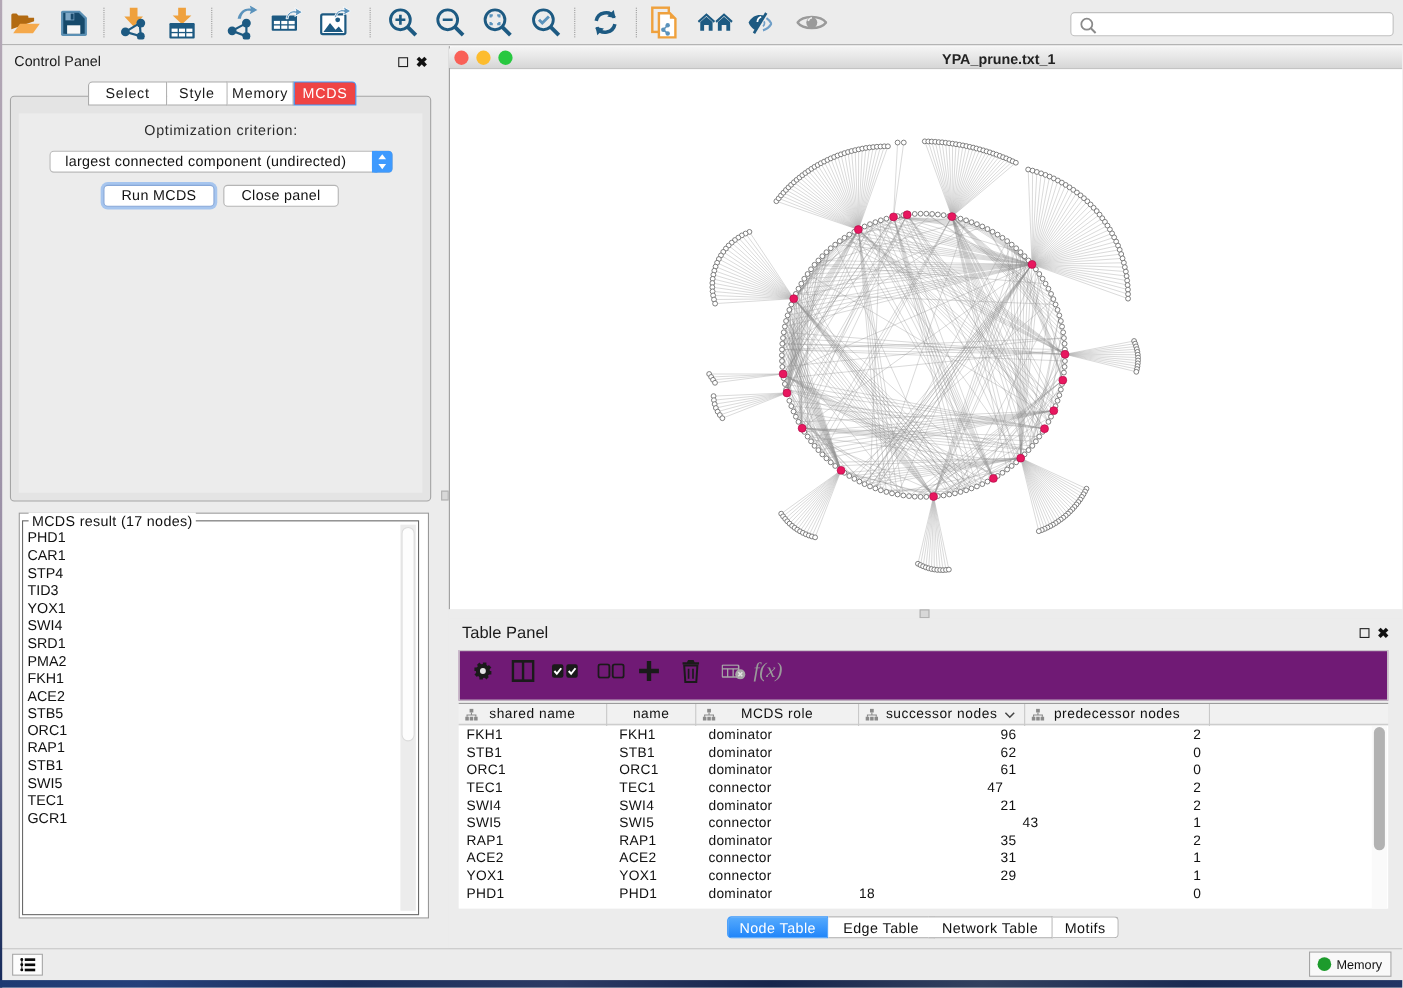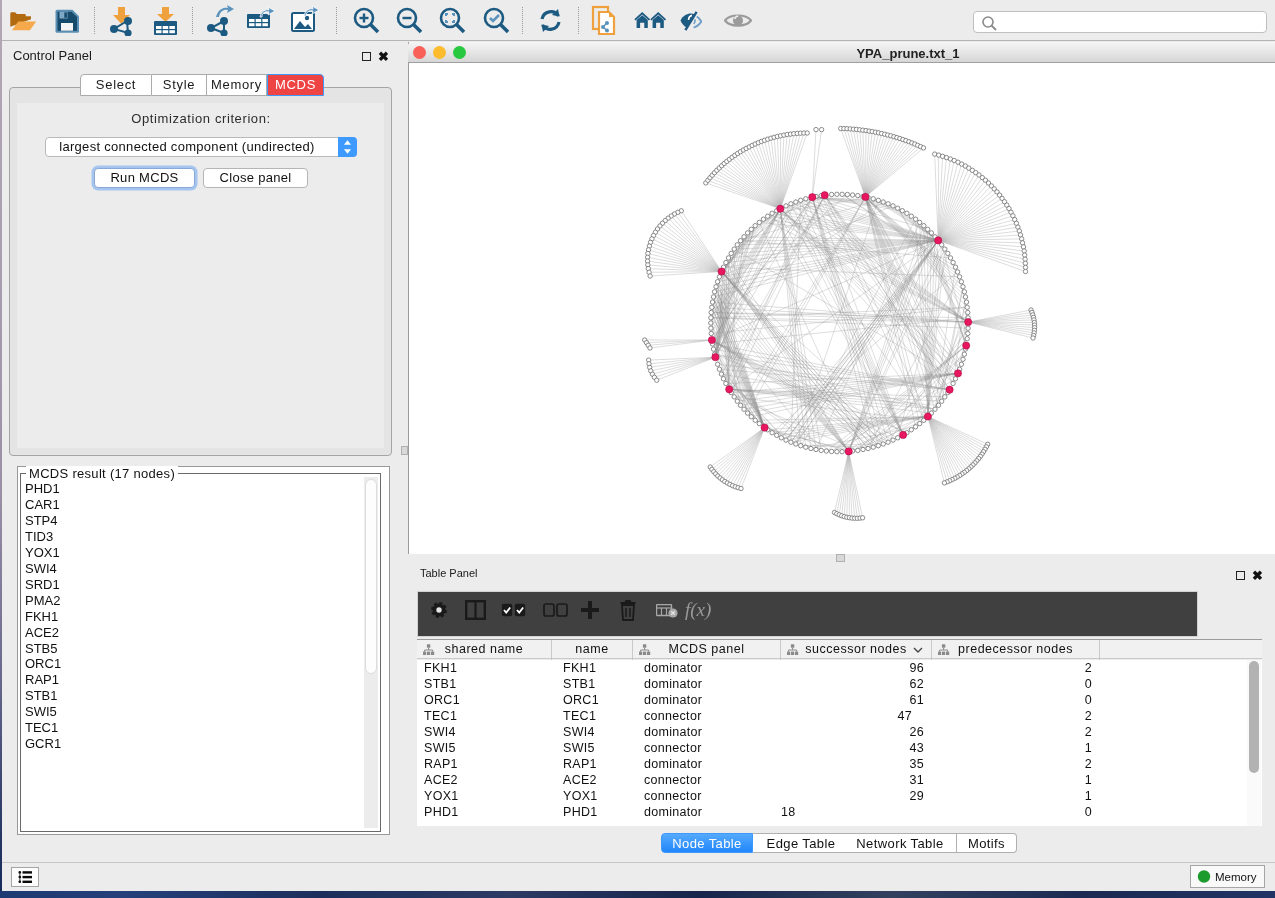--- a/index.html
+++ b/index.html
@@ -31,22 +31,22 @@
 #mcdsscroll { left:364px; top:477px; width:14px; height:351px; background:#ececec; }
 #mcdsthumb { left:365px; top:479px; width:12px; height:195px; background:#fdfdfd; border:1px solid #dcdcdc; border-radius:6px; }
 #vhandle { left:401px; top:446px; width:7px; height:9px; background:#d8d8d8; border:1px solid #b0b0b0; }
 #netwin { left:408px; top:42px; width:867px; height:512px; background:#fff; border-left:1px solid #9a9a9a; }
 #nettitle { left:408px; top:42px; width:867px; height:21px; background:linear-gradient(180deg,#f5f5f5 0%,#e8e8e8 45%,#d6d6d6 100%); border-bottom:1px solid #9f9f9f; border-radius:4px 0 0 0; }
 .tl { position:absolute; top:46px; width:13px; height:13px; border-radius:50%; }
 #netname { left:408px; top:46px; width:1000px; text-align:center; font-size:13px; font-weight:bold; color:#222; }
 #hsplit { left:408px; top:554px; width:867px; height:8px; background:#ececec; }
 #hhandle { left:836px; top:554px; width:9px; height:8px; background:#d8d8d8; border:1px solid #b0b0b0; }
 #tpanel { left:408px; top:562px; width:867px; height:300px; background:#ececec; }
-#tpTitle { left:420px; top:567px; font-size:11px; color:#1a1a1a; }
-#ttoolbar { left:417px; top:591px; width:781px; height:46px; background:#404040; border:1px solid #d2d2d2;text-align:right; }
+#tpTitle { left:420px; top:567px; font-size:15px; color:#1a1a1a; }
+#ttoolbar { left:417px; top:591px; width:845px; height:46px; background:#701a75; border:1px solid #d2d2d2;text-align:right; }
 #thead { left:417px; top:639px; width:845px; height:20px; background:#f1f1f1; border-top:1px solid #9c9c9c; border-bottom:1px solid #c9c9c9; }
 .th { position:absolute; top:0; height:20px; border-right:1px solid #c9c9c9; font-size:12.5px; letter-spacing:0.5px; color:#111; text-align:center; line-height:19px; }
 .thicon { position:absolute; top:4px; left:5px; }
 #tbody { left:417px; top:660px; width:845px; height:166px; background:#fff; font-size:12.5px; color:#111; }
 .tr { position:absolute; height:16px; line-height:16px; width:828px; letter-spacing:0.3px; }
 .td { position:absolute; height:16px; }
 #tscroll { left:1247px; top:660px; width:14px; height:166px; background:#fafafa; }
 #tthumb { left:1249px; top:661px; width:10px; height:112px; background:#b2b2b2; border-radius:5px; }
 .btab { position:absolute; top:833px; height:20px; background:#fff; border:1px solid #b0b0b0; font-size:13px; letter-spacing:0.4px; color:#111; text-align:center; line-height:19px; }
 .btab.sel { background:linear-gradient(180deg,#55aafd,#2186fa); color:#fff; border-color:#3d99fc; }
@@ -1202,21 +1202,21 @@
     <div class="th" style="left:216px; width:148px;"><svg class="thicon" width="13" height="12" viewBox="0 0 13 12">
         <g fill="#8a8a8a">
           <rect x="4.9" y="0.3" width="3.4" height="3.4"></rect>
           <rect x="1" y="7.6" width="3.2" height="3.4"></rect>
           <rect x="5" y="7.6" width="3.2" height="3.4"></rect>
           <rect x="9" y="7.6" width="3.2" height="3.4"></rect>
         </g>
         <g fill="none" stroke="#8a8a8a" stroke-width="1">
           <path d="M6.6 3.7 v2.3 M2.6 7.6 v-1.6 h8 v1.6"></path>
         </g>
-      </svg><span>MCDS panel</span></div>
+      </svg><span>MCDS role</span></div>
     <div class="th" style="left:364px; width:151px;"><svg class="thicon" width="13" height="12" viewBox="0 0 13 12">
         <g fill="#8a8a8a">
           <rect x="4.9" y="0.3" width="3.4" height="3.4"></rect>
           <rect x="1" y="7.6" width="3.2" height="3.4"></rect>
           <rect x="5" y="7.6" width="3.2" height="3.4"></rect>
           <rect x="9" y="7.6" width="3.2" height="3.4"></rect>
         </g>
         <g fill="none" stroke="#8a8a8a" stroke-width="1">
           <path d="M6.6 3.7 v2.3 M2.6 7.6 v-1.6 h8 v1.6"></path>
         </g>
@@ -1261,28 +1261,28 @@
       <span class="td" style="left:7px;">TEC1</span>
       <span class="td" style="left:146px;">TEC1</span>
       <span class="td" style="left:227px;">connector</span>
       <span class="td" style="left:352px; width:143px; text-align:right;">47</span>
       <span class="td" style="left:515px; width:160px; text-align:right;">2</span>
     </div>
     <div class="tr" style="top:64px;">
       <span class="td" style="left:7px;">SWI4</span>
       <span class="td" style="left:146px;">SWI4</span>
       <span class="td" style="left:227px;">dominator</span>
-      <span class="td" style="left:364px; width:143px; text-align:right;">26</span>
+      <span class="td" style="left:364px; width:143px; text-align:right;">21</span>
       <span class="td" style="left:515px; width:160px; text-align:right;">2</span>
     </div>
     <div class="tr" style="top:80px;">
       <span class="td" style="left:7px;">SWI5</span>
       <span class="td" style="left:146px;">SWI5</span>
       <span class="td" style="left:227px;">connector</span>
-      <span class="td" style="left:364px; width:143px; text-align:right;">43</span>
+      <span class="td" style="left:384px; width:143px; text-align:right;">43</span>
       <span class="td" style="left:515px; width:160px; text-align:right;">1</span>
     </div>
     <div class="tr" style="top:96px;">
       <span class="td" style="left:7px;">RAP1</span>
       <span class="td" style="left:146px;">RAP1</span>
       <span class="td" style="left:227px;">dominator</span>
       <span class="td" style="left:364px; width:143px; text-align:right;">35</span>
       <span class="td" style="left:515px; width:160px; text-align:right;">2</span>
     </div>
     <div class="tr" style="top:112px;">

